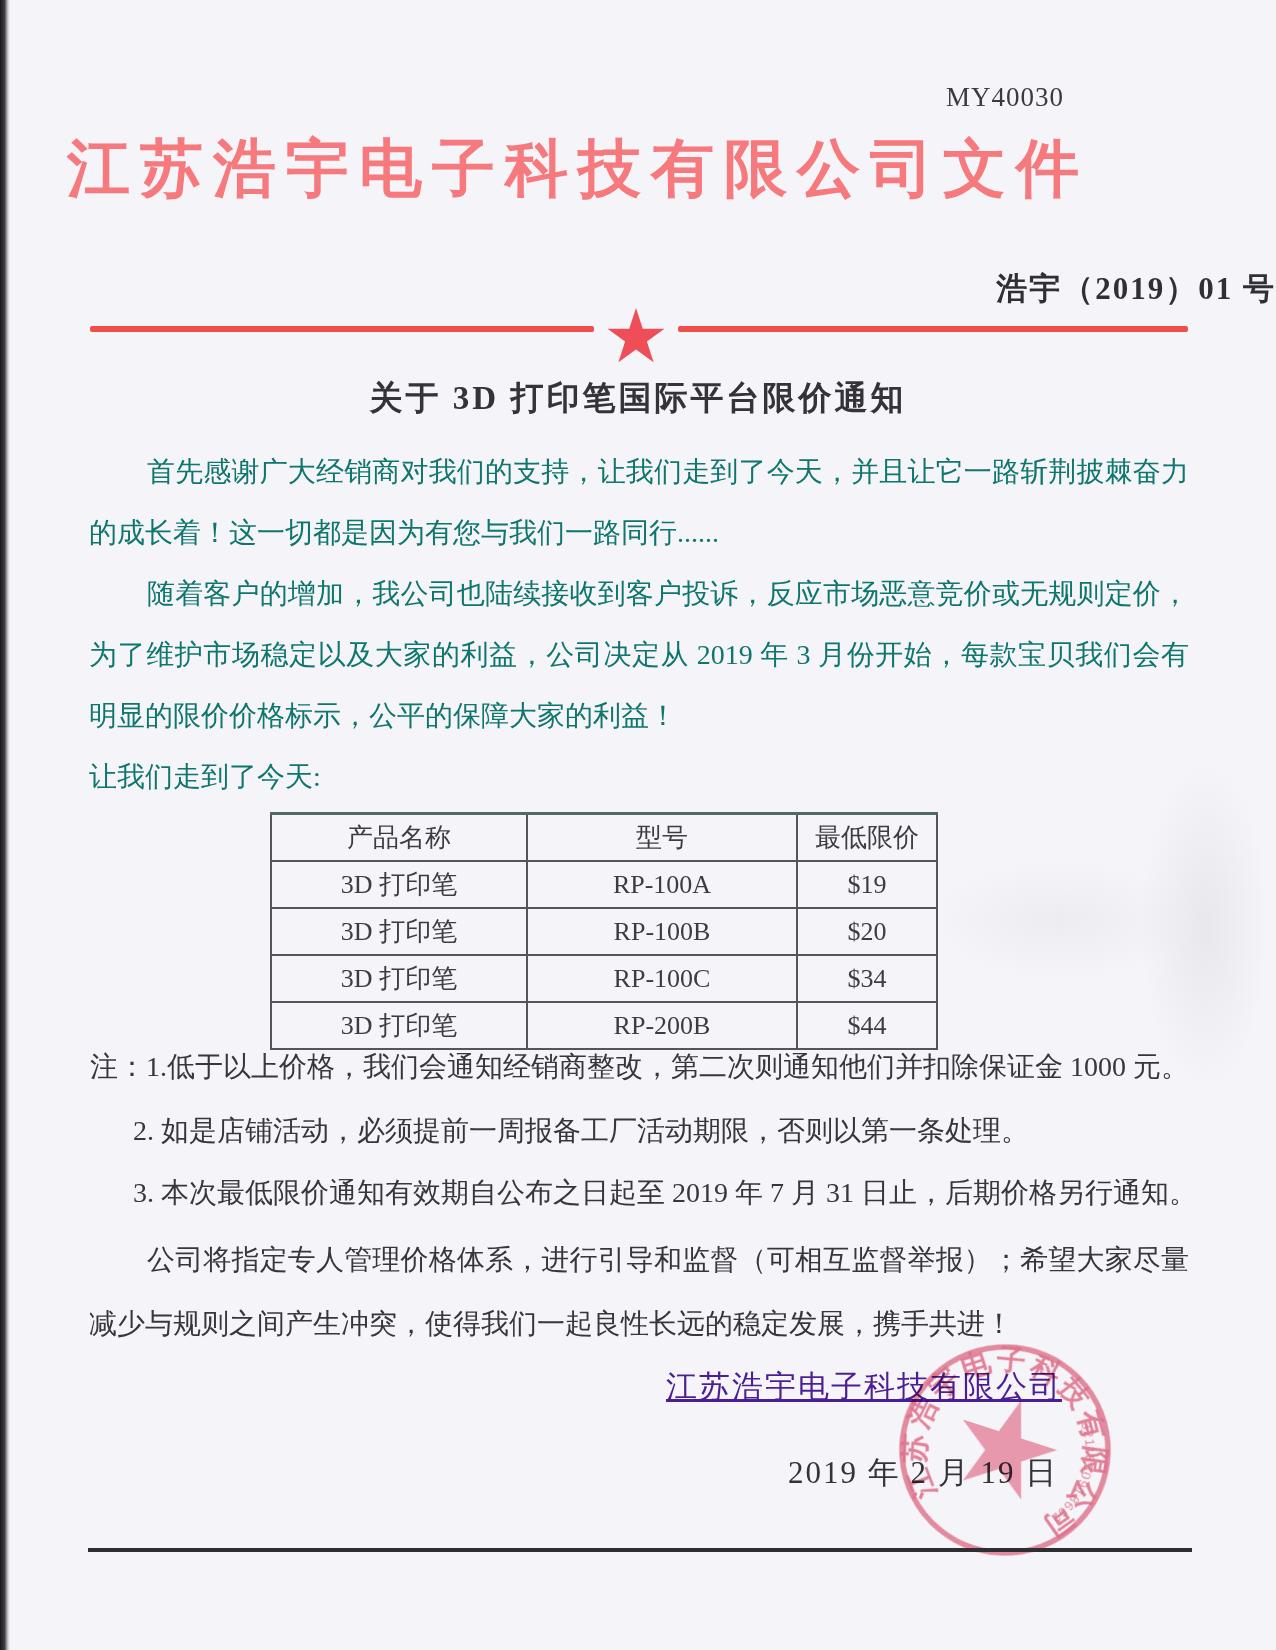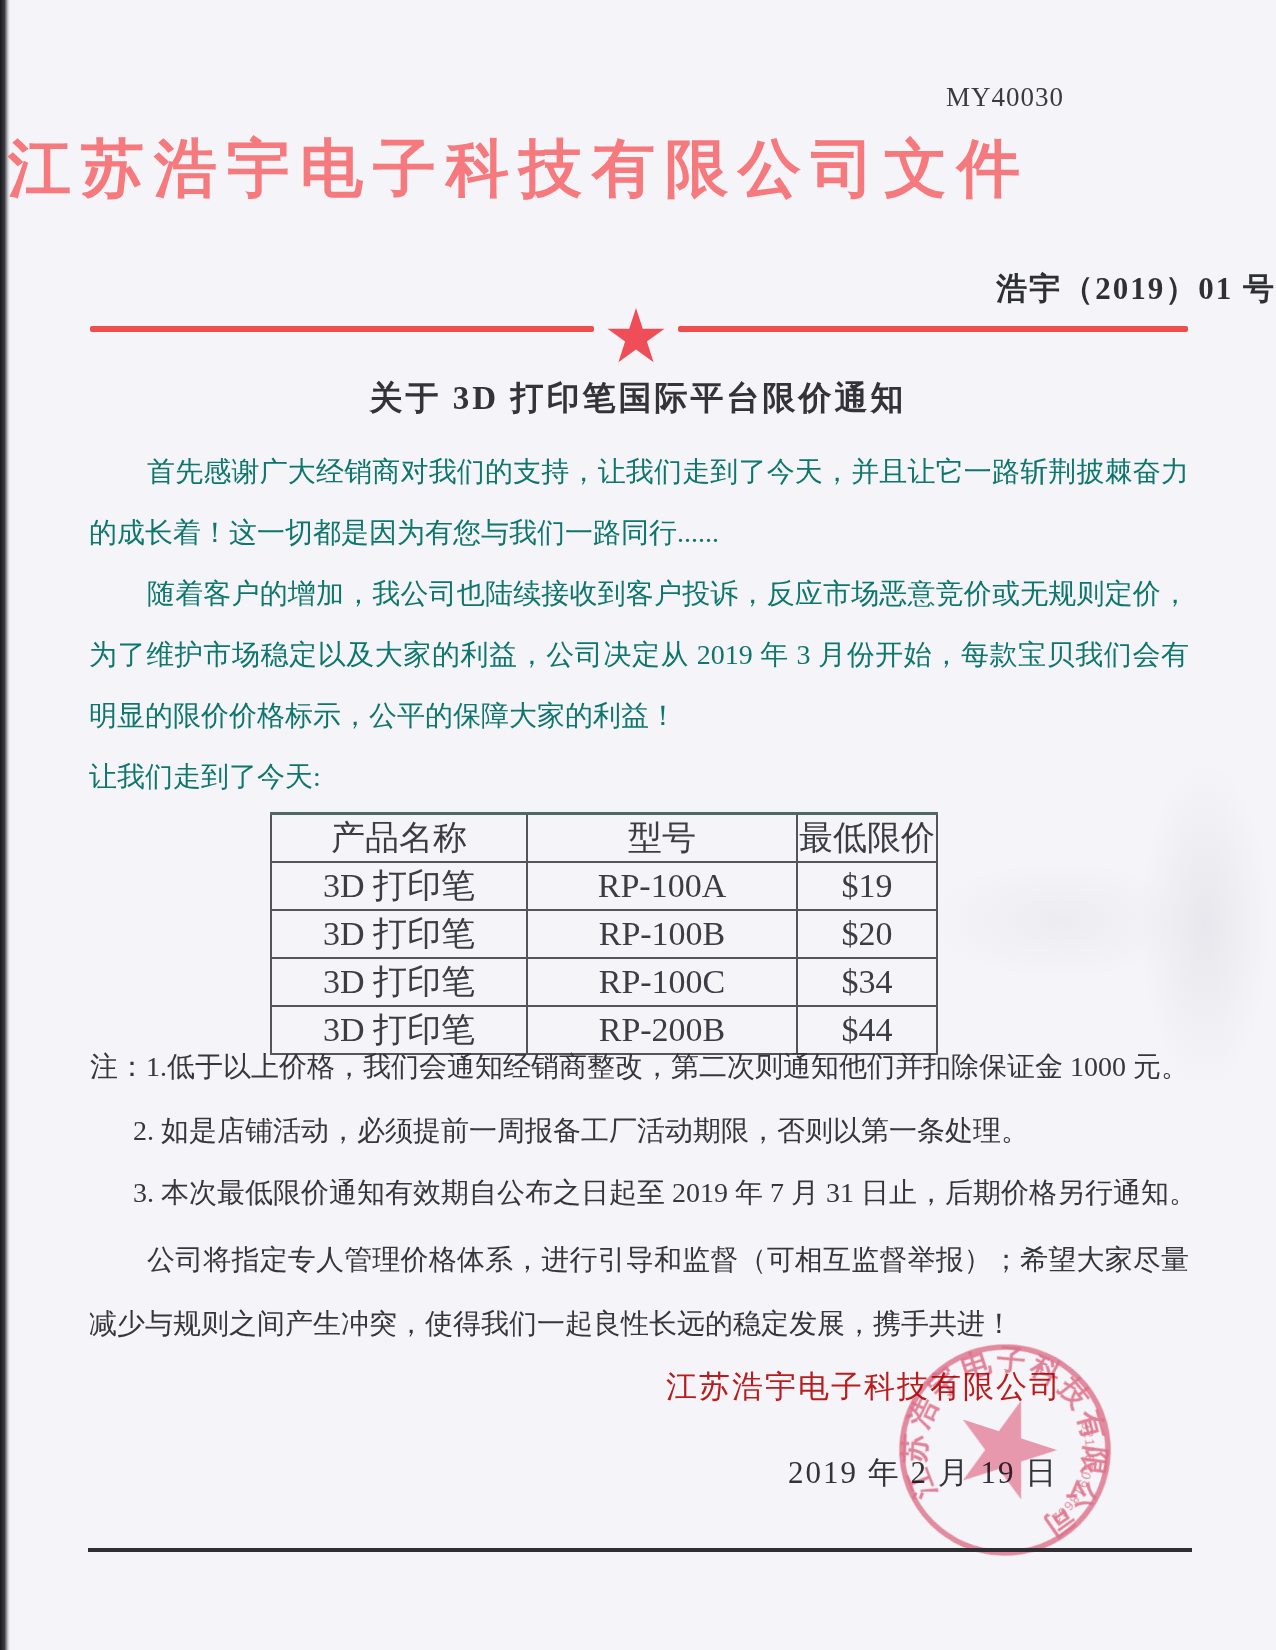--- a/index.html
+++ b/index.html
@@ -21,24 +21,24 @@
   }
   .scan-smudge-2{
     left:930px;top:860px;width:260px;height:120px;border-radius:50%;
     background:radial-gradient(ellipse at center,rgba(130,128,150,.07),rgba(130,128,150,0) 70%);
   }
   
   .serial{
     top:82px;right:212px;font-size:27px;letter-spacing:1px;color:#3a3a40;
   }
   .header-title{
-    top:126px;left:0;width:1156px;
+    top:126px;left:0;width:1156px;text-align:center;
     font-family:"Liberation Sans","DejaVu Sans",sans-serif;
     font-weight:bold;font-size:63px;letter-spacing:10px;
-    color:#f5797d;white-space:nowrap;margin-left:8px;
+    color:#f5797d;white-space:nowrap;
   }
   .doc-ref{
     top:268px;left:0;width:1276px;text-align:right;
     font-size:31px;font-weight:600;letter-spacing:2px;color:#2f2f36;
   }
   .divider-seg{top:326px;height:6px;background:#ee4e4c;border-radius:2px;}
   .divider-left{left:90px;width:504px;}
   .divider-right{left:678px;width:510px;}
   .divider-star{left:600px;top:306px;}
   
@@ -48,42 +48,42 @@
   }
   .body-block{
     top:441px;left:89px;width:1100px;
     font-size:28px;line-height:61px;text-align:justify;color:#0f766e;
   }
   .body-block p{margin:0;}
   .indent{text-indent:58px;}
   
   .price-table{
     top:812px;left:270px;border-collapse:collapse;
-    font-size:34px;color:#3c3c44;
+    font-size:26px;color:#3c3c44;
   }
   .price-table td,.price-table th{
     border:2px solid #54545c;text-align:center;font-weight:normal;
     height:45px;padding:0;
   }
   .price-table{border-top:3px solid #4d6b64;}
   .col-name{width:254px;}
   .col-model{width:268px;}
   .col-price{width:138px;}
   
   .note{font-size:28px;color:#36363d;white-space:nowrap;}
   .note-1{top:1048px;left:90px;}
   .note-2{top:1112px;left:133px;}
   .note-3{top:1174px;left:133px;}
   .closing-block{
     top:1228px;left:89px;width:1100px;
     font-size:28px;line-height:64px;text-align:justify;color:#36363d;
   }
   .closing-block p{margin:0;text-indent:58px;}
   
-  .signature{top:1366px;right:214px;font-size:31px;letter-spacing:2px;color:#b91c1c;white-space:nowrap;}
+  .signature{top:1366px;right:214px;font-size:31px;letter-spacing:2px;color:#4c1d95;white-space:nowrap;text-decoration:underline;}
   .date-line{top:1452px;left:788px;font-size:31px;letter-spacing:2px;color:#333338;white-space:nowrap;}
   
   .stamp{
     left:883px;top:1328px;width:244px;height:244px;
     mix-blend-mode:multiply;opacity:.88;
   }
   
   .footer-rule{top:1548px;left:88px;width:1104px;height:4px;background:#2e2e33;}
   .footer-label{top:1674px;font-size:21px;color:#3f3f46;font-family:Liberation Serif, serif;}
   .footer-main{left:205px;}

